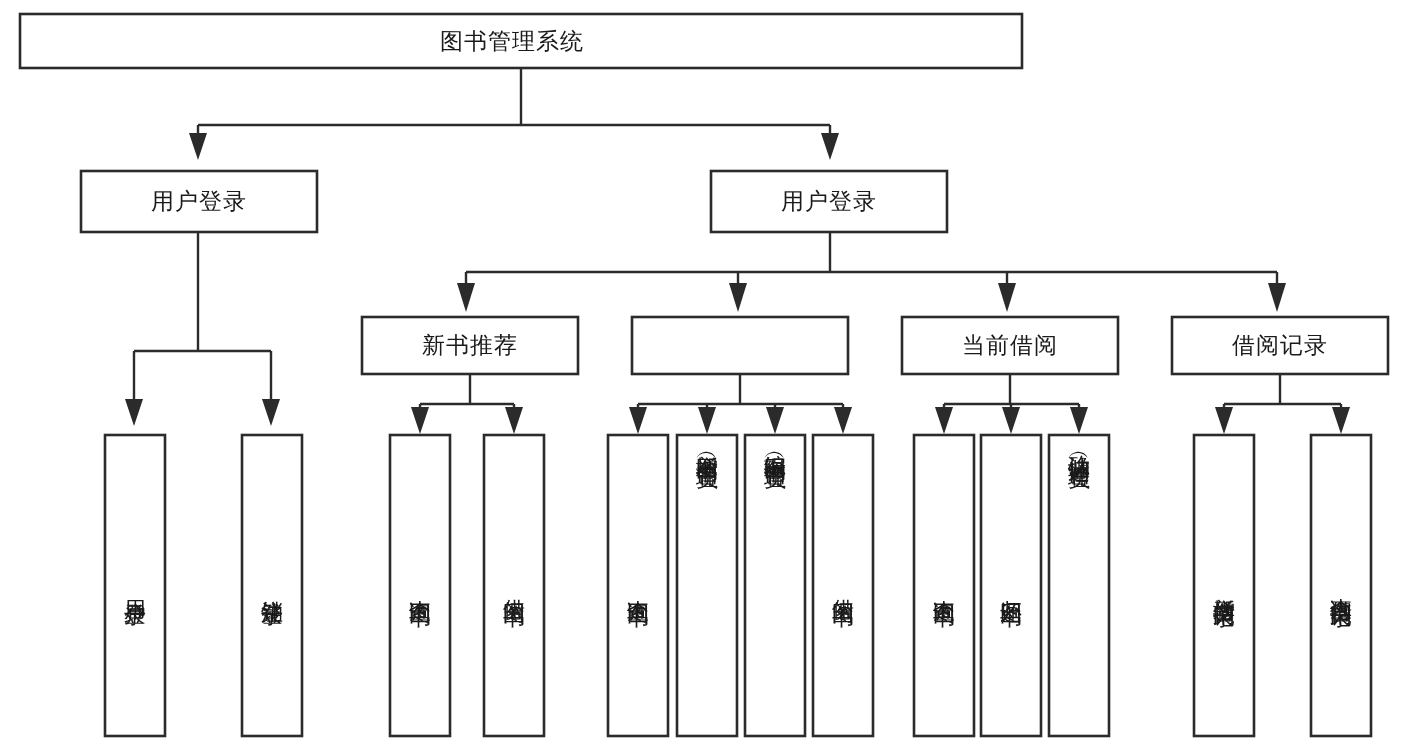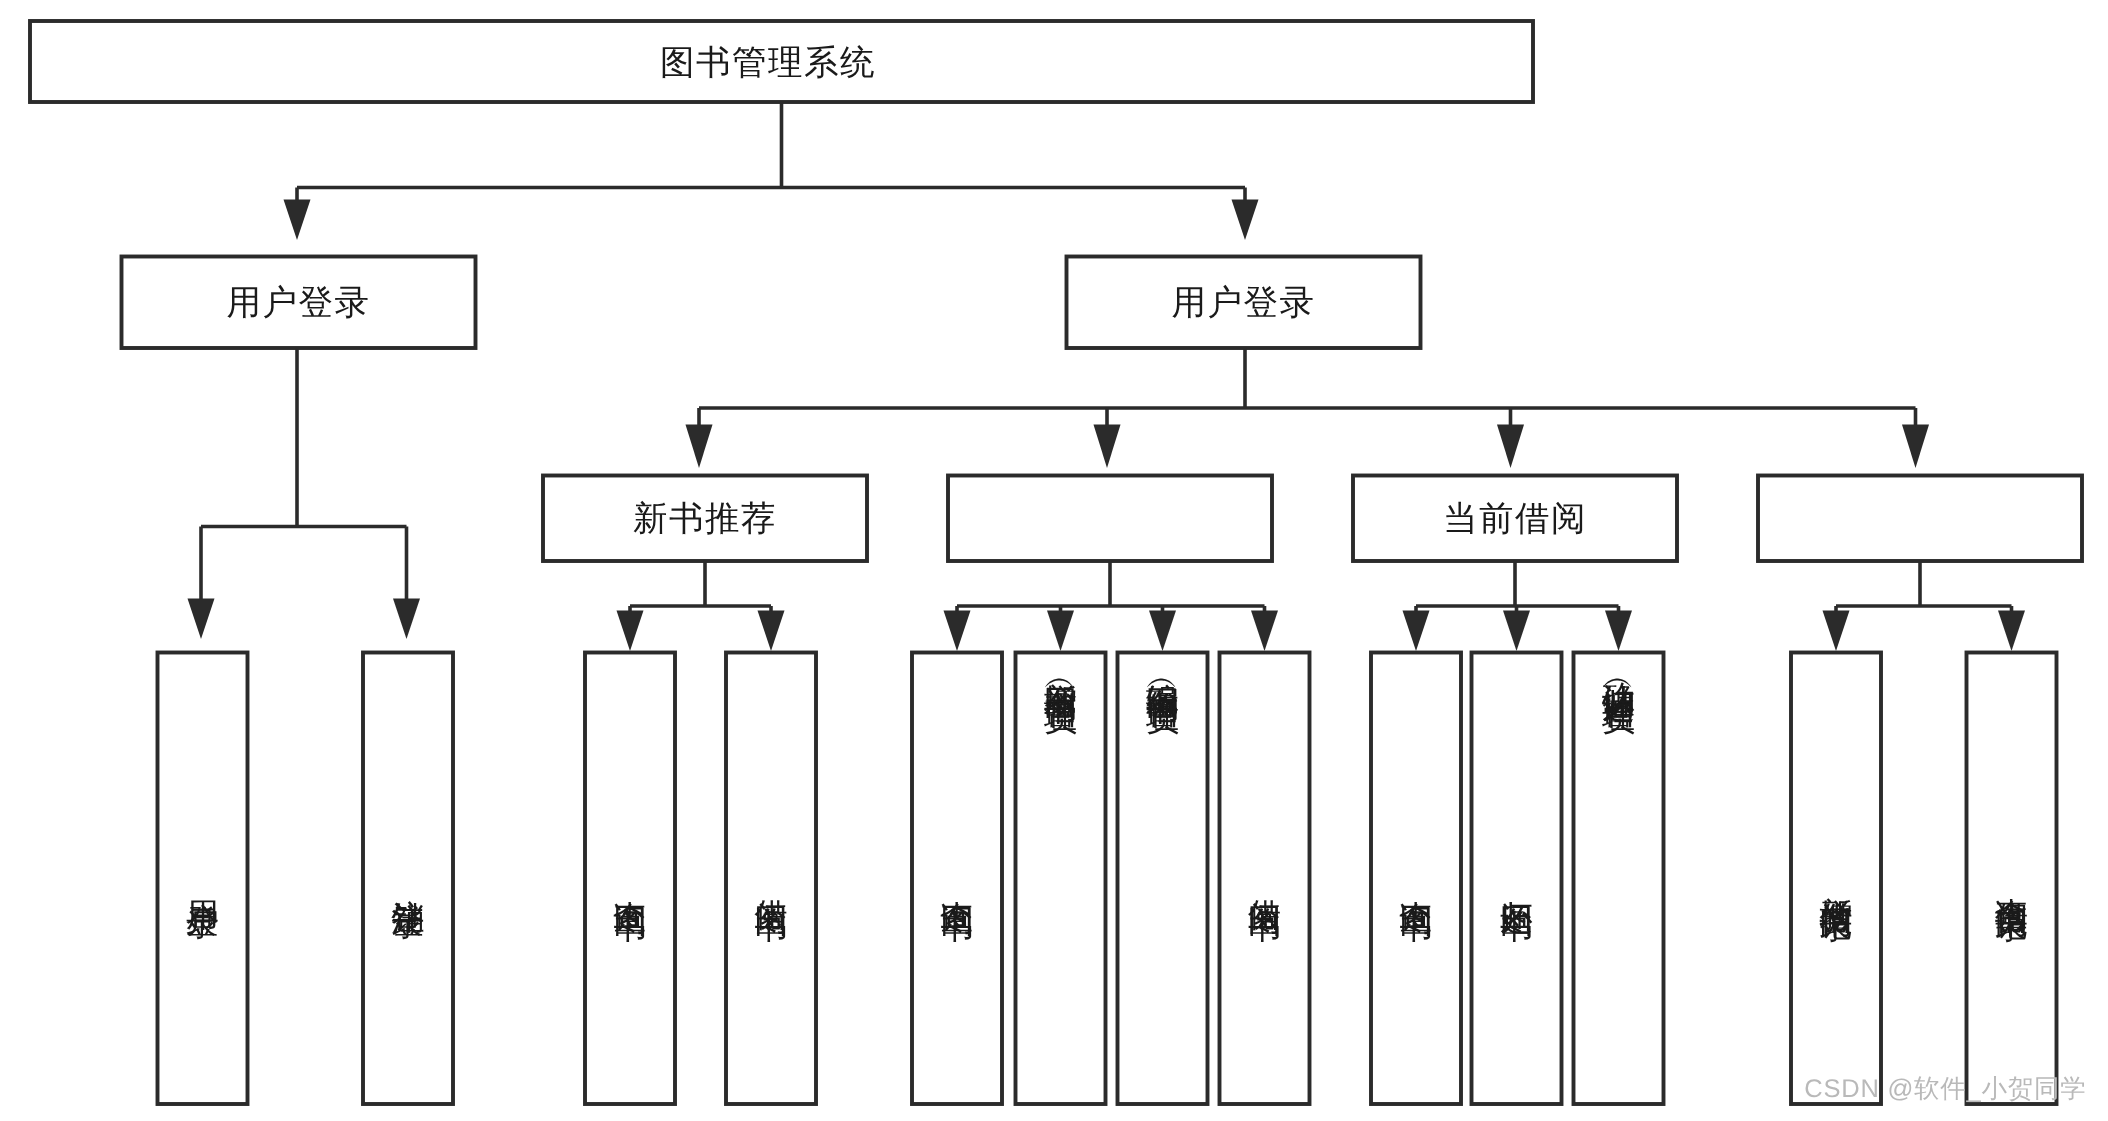--- a/index.html
+++ b/index.html
@@ -211,20 +211,23 @@
 
   <div class="hlabel-wrap" style="left:362px; top:317px; width:216px; height:57px;">
     <span class="hlabel-text">新书推荐</span>
   </div>
 
 
   <div class="hlabel-wrap" style="left:902px; top:317px; width:216px; height:57px;justify-content:center;">
     <span class="hlabel-text">当前借阅</span>
   </div>
 
+  <div class="hlabel-wrap" style="left:1172px; top:317px; width:216px; height:57px;">
+    <span class="hlabel-text">借阅记录</span>
+  </div>
 
   <div class="vlabel-wrap" style="left:105px; top:435px; width:60px; height:301px;">
     <span class="vlabel-text">用户登录</span>
   </div>
 
   <div class="vlabel-wrap" style="left:242px; top:435px; width:60px; height:301px;">
     <span class="vlabel-text">注销登录</span>
   </div>
 
   <div class="vlabel-wrap" style="left:390px; top:435px; width:60px; height:301px;">
@@ -264,15 +267,14 @@
   </div>
 
   <div class="vlabel-wrap" style="left:1194px; top:435px; width:60px; height:301px;">
     <span class="vlabel-text">新增借阅记录</span>
   </div>
 
   <div class="vlabel-wrap" style="left:1311px; top:435px; width:60px; height:301px;">
     <span class="vlabel-text">查询借阅记录</span>
   </div>
 
-  <div id="watermark">CSDN @软件_小贺同学</div>
 
 </div>
 
 </body></html>

